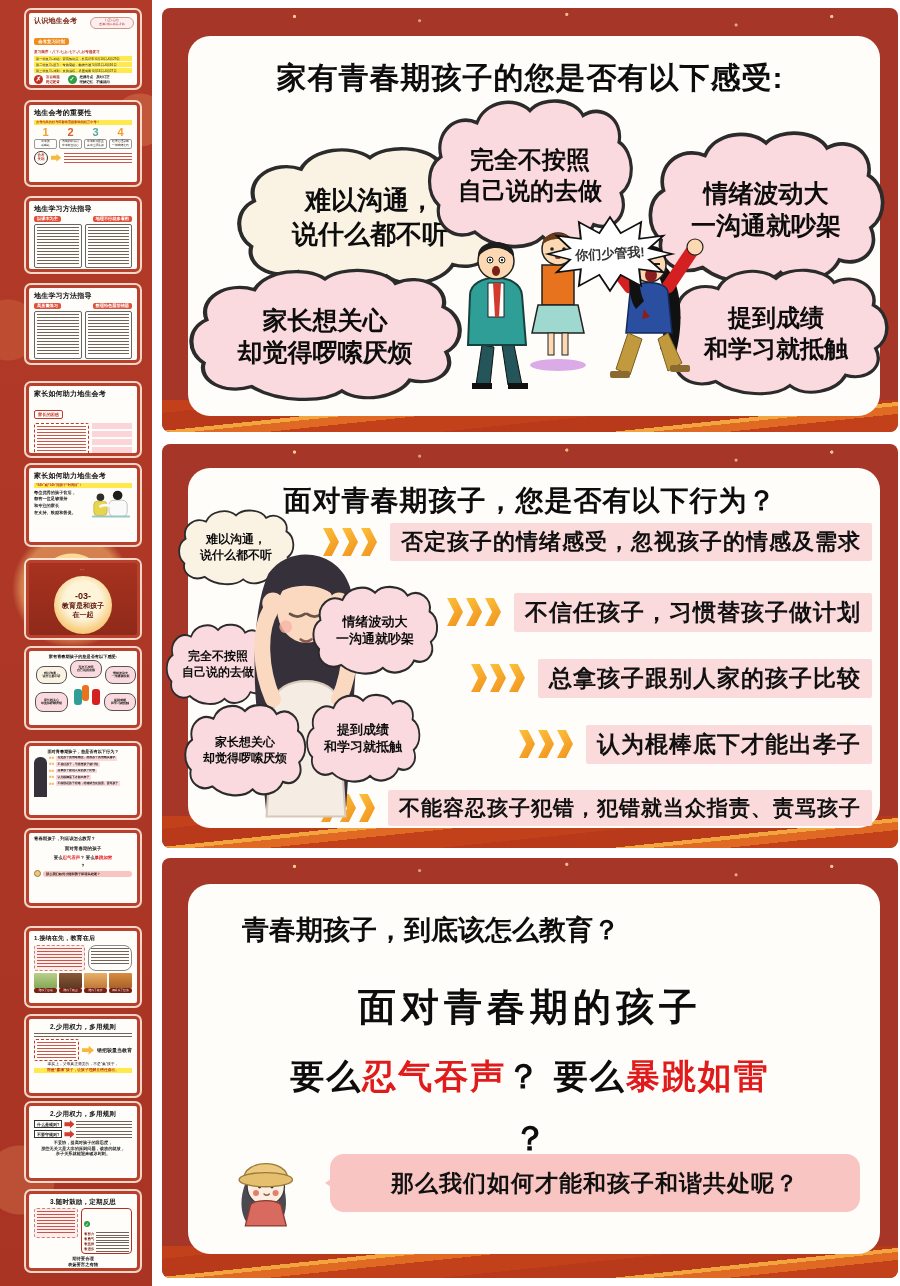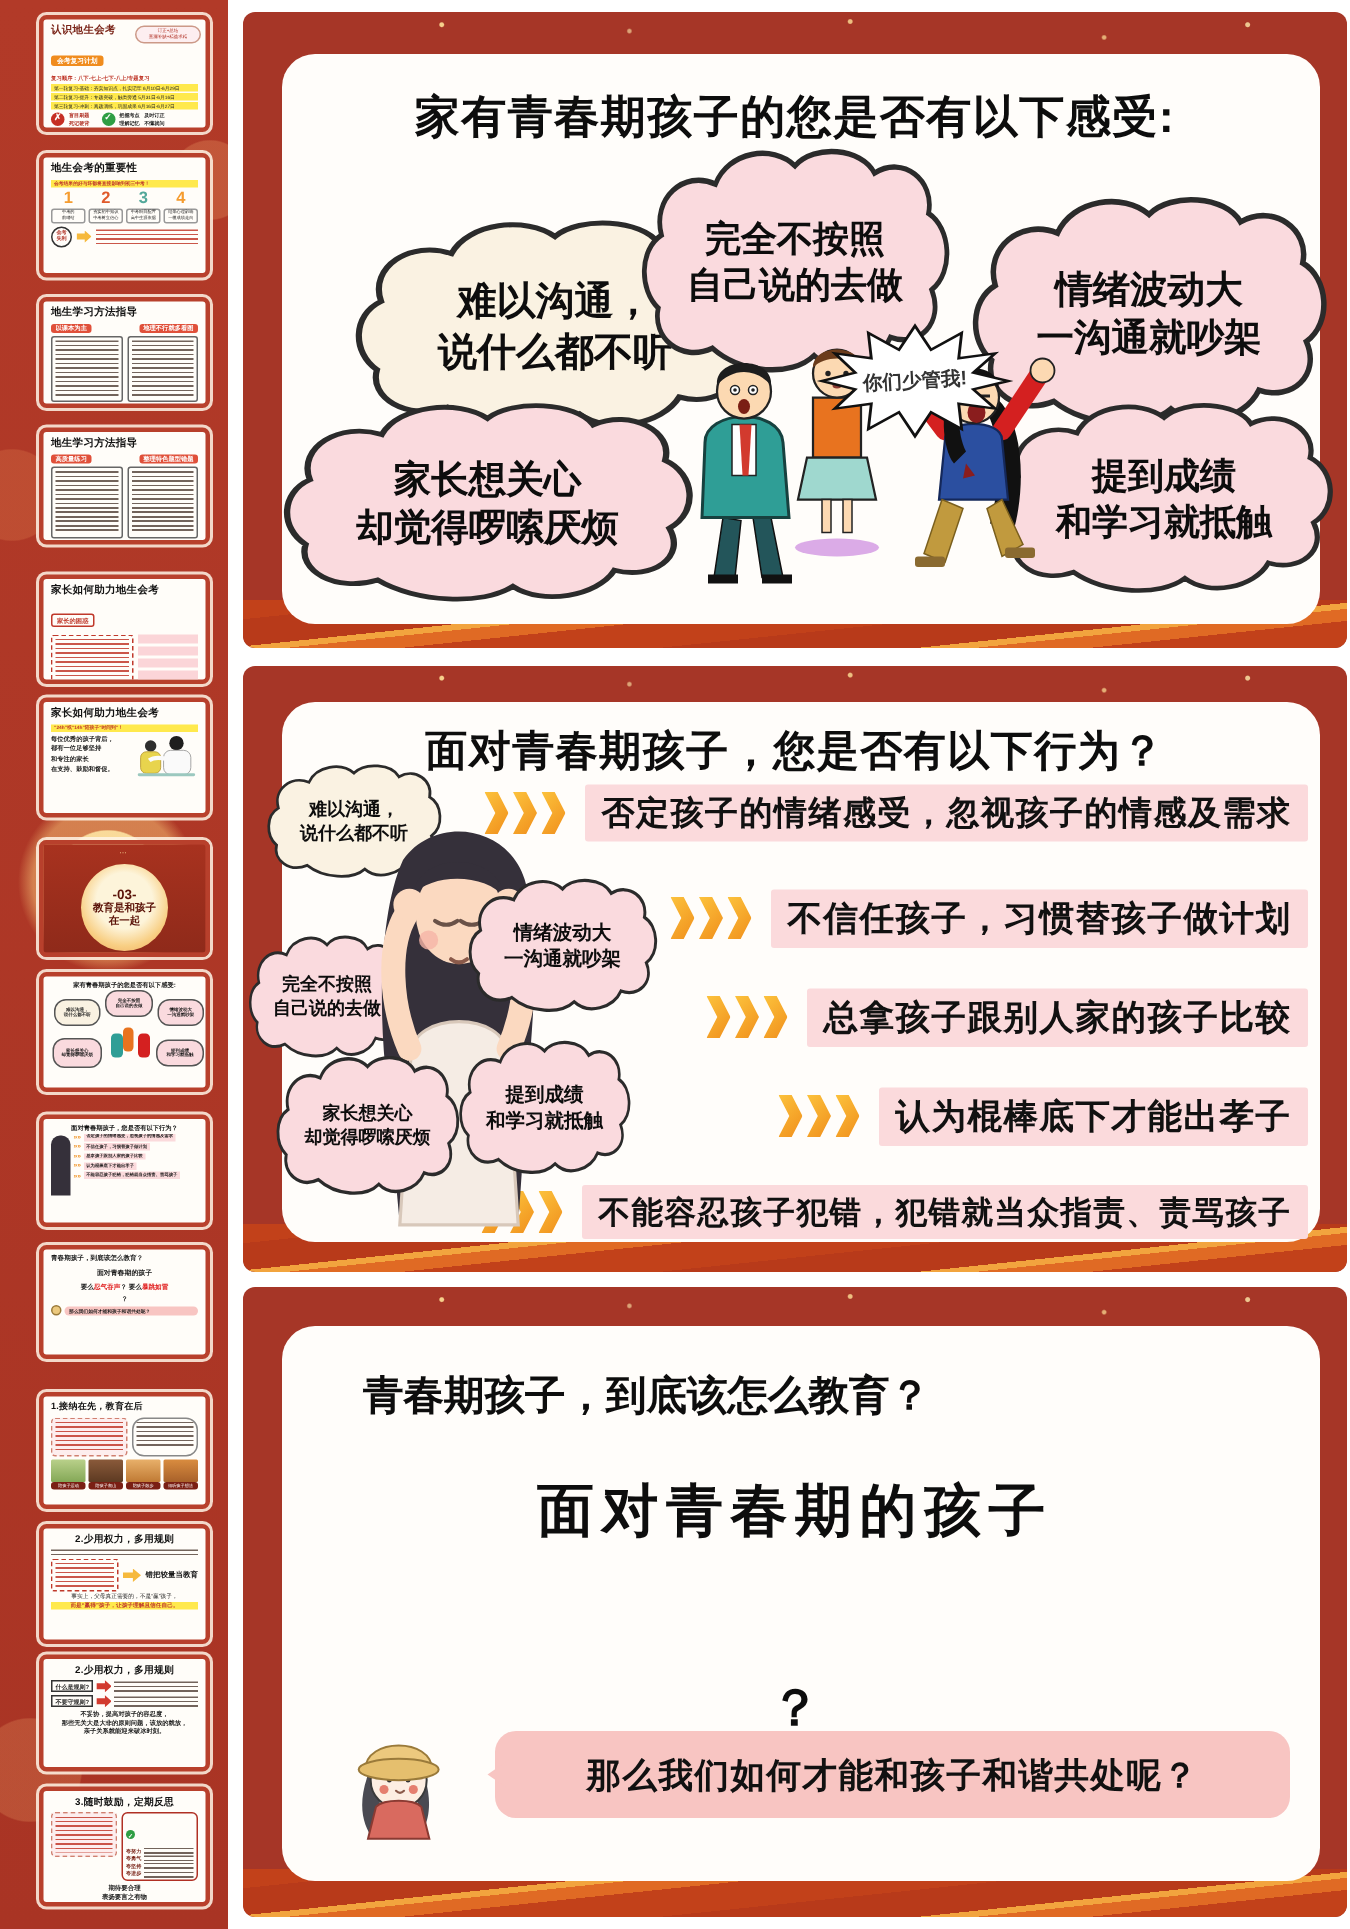--- a/index.html
+++ b/index.html
@@ -600,20 +600,23 @@
     </div>
   </div>
 </div>
 
 <div class="panel" style="top:858px;height:420px">
   <div class="waves"></div>
   <div class="card" style="left:26px;top:26px;right:18px;bottom:24px"></div>
   <div class="content">
     <div class="s3-line" style="top:54px;left:80px;right:auto;font-size:27px;text-align:left">青春期孩子，到底该怎么教育？</div>
     <div class="s3-line" style="top:124px;font-size:38px;letter-spacing:5px">面对青春期的孩子</div>
+    <div class="s3-line" style="top:196px;font-size:34px;letter-spacing:2px">
+      <span>要么</span><span class="red">忍气吞声</span><span>？  要么</span><span class="red">暴跳如雷</span>
+    </div>
     <div class="s3-line" style="top:258px;font-size:34px">？</div>
 
     <svg style="position:absolute;left:62px;top:284px" width="80" height="86" viewBox="0 0 90 96">
       <path d="M24,46 C16,68 20,84 28,94 L38,92 C32,78 32,60 34,50 Z" fill="#4a4a52"></path>
       <path d="M66,46 C72,64 70,78 66,86 L58,84 C62,72 62,58 60,50 Z" fill="#4a4a52"></path>
       <circle cx="47" cy="50" r="21" fill="#fdeee2" stroke="#3a3a3a" stroke-width="1.5"></circle>
       <path d="M30,70 C36,64 58,64 64,70 L70,94 L24,94 Z" fill="#d96a5f" stroke="#8a3a32" stroke-width="1.5"></path>
       <circle cx="40" cy="50" r="1.8" fill="#333"></circle>
         <circle cx="54" cy="50" r="1.8" fill="#333"></circle>
       <circle cx="36" cy="57" r="3.4" fill="#e06a5a" opacity=".85"></circle>

